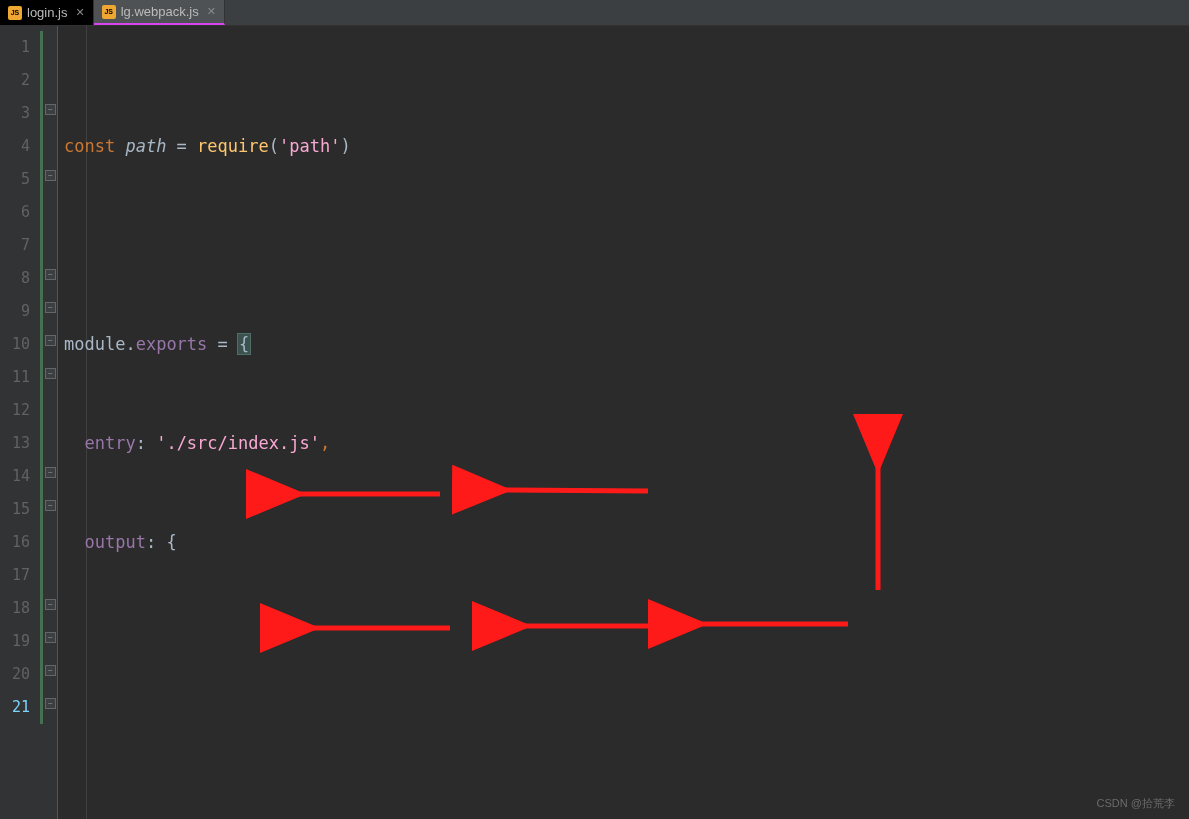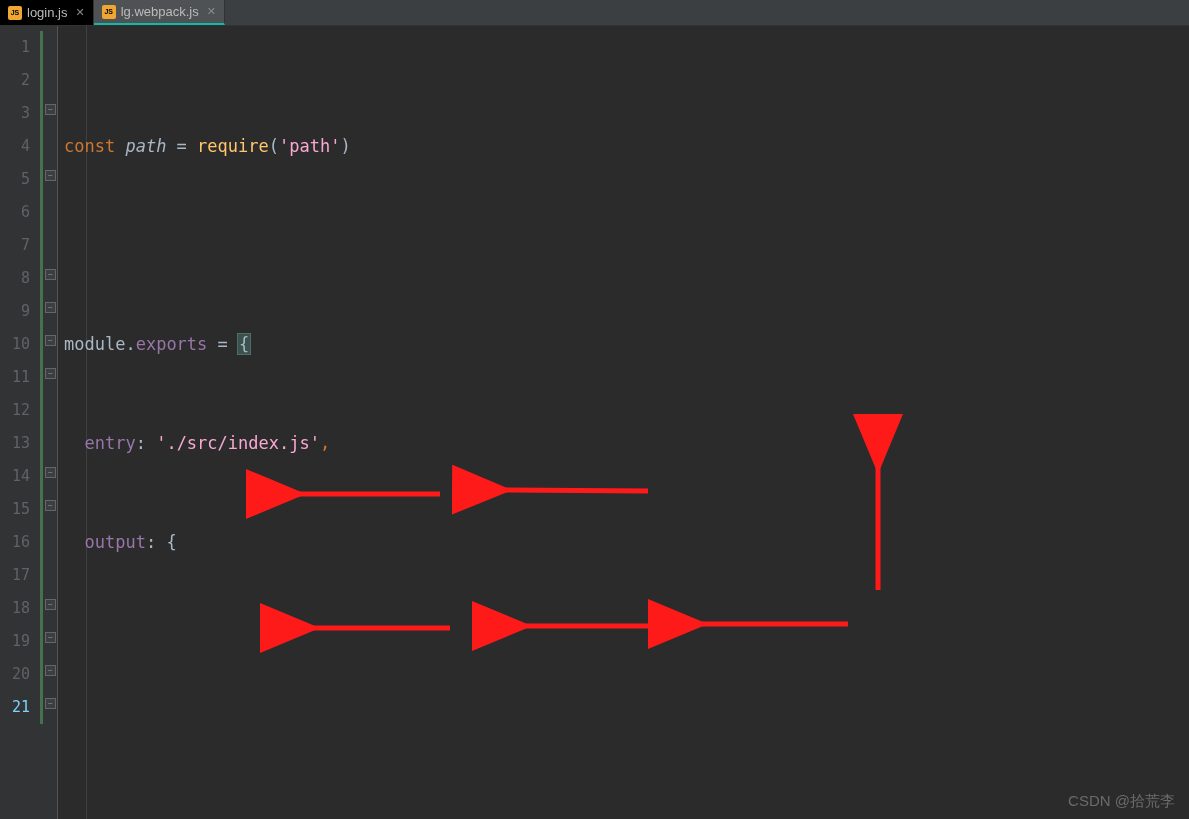--- a/index.html
+++ b/index.html
@@ -25,21 +25,21 @@
       padding: 2px 8px;
       background: #000000;
       color: #bbbbbb;
       font-size: 13px;
       font-family: sans-serif;
       cursor: pointer;
       border-right: 1px solid #323232;
     }
     .tab.active {
       background: #4e5254;
-      border-bottom: 2px solid #14b8a6;
+      border-bottom: 2px solid #d946ef;
     }
     .tab-icon {
       width: 14px;
       height: 14px;
       margin-right: 5px;
       display: flex;
       align-items: center;
       justify-content: center;
       font-size: 7px;
       font-weight: bold;
@@ -124,21 +124,21 @@
     }
     .arrow {
       position: absolute;
       pointer-events: none;
     }
     .watermark {
       position: absolute;
       bottom: 8px;
       right: 14px;
       color: #6b6b6b;
-      font-size: 15px;
+      font-size: 11px;
       font-family: sans-serif;
     }
   </style>
 </head>
 <body>
 
 <div class="tabs">
   <div class="tab">
     <span class="tab-icon">JS</span>
     <span>login.js</span>

